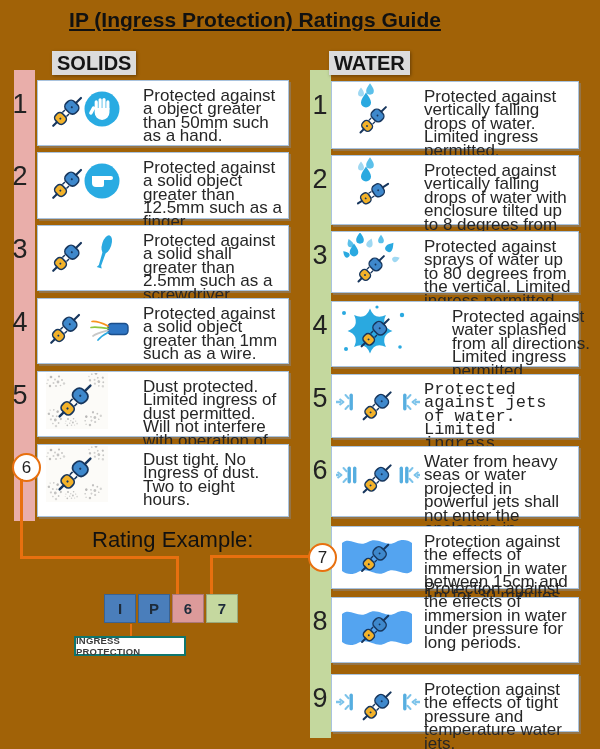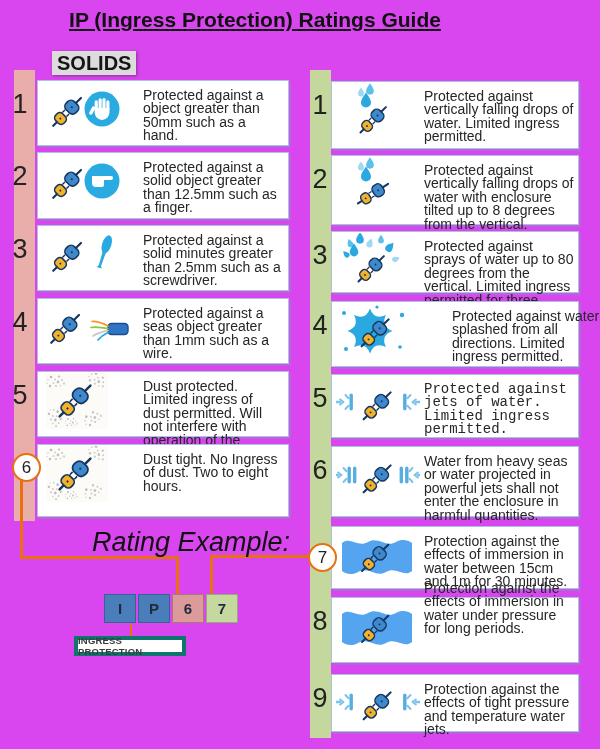--- a/index.html
+++ b/index.html
@@ -1,44 +1,44 @@
 <!DOCTYPE html>
 <html><head>
 <meta charset="utf-8">
 <style>
   html,body{margin:0;padding:0;background:#fff;}
-  #page{position:relative;width:600px;height:749px;background:#d946ef;
+  #page{position:relative;width:600px;height:749px;background:#a16207;
         font-family:"Liberation Sans",sans-serif;overflow:hidden;}
   #title{position:absolute;left:60px;top:8px;width:390px;text-align:center;
          font-size:21px;font-weight:bold;color:#111;text-decoration:underline;}
   .hdr{position:absolute;font-size:20px;font-weight:bold;color:#151515;
        background:#dcdcdc;padding:0 5px;line-height:24px;
        box-shadow:1px 1px 3px rgba(0,0,0,.35);}
   #hdr-solids{left:52px;top:51px;}
   #hdr-water{left:329px;top:51px;}
   .strip{position:absolute;width:21px;}
   #strip-solids{left:14px;top:70px;height:451px;}
   #strip-water{left:310px;top:70px;height:668px;}
   .card{position:absolute;background:#fff;border:1.5px solid #a9c3de;
         box-shadow:2px 2px 0 rgba(125,155,195,.35);box-sizing:border-box;}
   .num{position:absolute;width:30px;text-align:center;font-size:27px;
        line-height:28px;color:#222;}
   .numcircle{position:absolute;width:25px;height:25px;border:2.5px solid #e8700f;
        border-radius:50%;text-align:center;font-size:17px;line-height:25px;
        color:#222;background:#fff;box-sizing:content-box;}
   .rowicon{position:absolute;}
-  .rowtext{position:absolute;font-size:14px;line-height:13.4px;color:#262626;}
+  .rowtext{position:absolute;font-size:17px;line-height:13.4px;color:#262626;}
   .oline{position:absolute;background:#e8700f;}
-  #rating-label{position:absolute;left:92px;top:527px;font-size:27px;color:#111;font-style:italic;}
+  #rating-label{position:absolute;left:92px;top:527px;font-size:22px;color:#111;}
   #ipboxes{position:absolute;left:104px;top:594px;display:flex;gap:2px;}
   .ipbox{width:32px;height:29px;display:flex;align-items:center;justify-content:center;
          font-size:15px;font-weight:bold;color:#1d2b3a;border:1px solid rgba(0,0,0,.22);
          box-sizing:border-box;}
   #ip-caption{position:absolute;left:74px;top:636px;width:112px;height:20px;
-         border:4px solid #0f766e;background:#fff;display:flex;align-items:center;
+         border:2px solid #0f766e;background:#fff;display:flex;align-items:center;
          justify-content:center;font-size:9.5px;font-weight:bold;color:#3b3b3b;
          letter-spacing:.2px;box-sizing:border-box;}
 </style>
 </head>
 <body>
 
 <svg width="0" height="0" style="position:absolute" aria-hidden="true">
   <defs>
     <g id="g-plug">
       <path d="M-29,0 h8" stroke="#17365d" stroke-width="3" stroke-linecap="round" fill="none"></path>
@@ -174,46 +174,47 @@
   </defs>
 </svg>
 
 <div id="page">
   <div id="title">IP (Ingress Protection) Ratings Guide</div>
 
   <div class="strip" id="strip-solids" style="background: rgb(233, 174, 170);"></div>
   <div class="strip" id="strip-water" style="background: rgb(196, 216, 158);"></div>
 
   <div class="hdr" id="hdr-solids">SOLIDS</div>
+  <div class="hdr" id="hdr-water">WATER</div>
 
   <div id="rows-solids">
       <div class="card" style="left: 37px; top: 80px; width: 252px; height: 66px;"></div>
       <div class="num" style="left: 5px; top: 90px;">1</div>
       <svg viewBox="0 0 96 56" class="rowicon" style="left: 42px; top: 82px; width: 96px; height: 56px;">
         <use href="#plug-hand-icon" xlink:href="#plug-hand-icon"></use>
       </svg>
       <div class="rowtext" style="left: 143px; top: 89px; width: 140px;">Protected against a object greater than 50mm such as a hand.</div>
       <div class="card" style="left: 37px; top: 152px; width: 252px; height: 67px;"></div>
       <div class="num" style="left: 5px; top: 162px;">2</div>
       <svg viewBox="0 0 96 56" class="rowicon" style="left: 42px; top: 154px; width: 96px; height: 56px;">
         <use href="#plug-finger-icon" xlink:href="#plug-finger-icon"></use>
       </svg>
       <div class="rowtext" style="left: 143px; top: 161px; width: 140px;">Protected against a solid object greater than 12.5mm such as a finger.</div>
       <div class="card" style="left: 37px; top: 225px; width: 252px; height: 66px;"></div>
       <div class="num" style="left: 5px; top: 235px;">3</div>
       <svg viewBox="0 0 96 56" class="rowicon" style="left: 42px; top: 227px; width: 96px; height: 56px;">
         <use href="#plug-screwdriver-icon" xlink:href="#plug-screwdriver-icon"></use>
       </svg>
-      <div class="rowtext" style="left: 143px; top: 234px; width: 140px;">Protected against a solid minutes greater than 2.5mm such as a screwdriver.</div>
+      <div class="rowtext" style="left: 143px; top: 234px; width: 140px;">Protected against a solid shall greater than 2.5mm such as a screwdriver.</div>
       <div class="card" style="left: 37px; top: 298px; width: 252px; height: 66px;"></div>
       <div class="num" style="left: 5px; top: 308px;">4</div>
       <svg viewBox="0 0 96 56" class="rowicon" style="left: 42px; top: 300px; width: 96px; height: 56px;">
         <use href="#plug-wire-icon" xlink:href="#plug-wire-icon"></use>
       </svg>
-      <div class="rowtext" style="left: 143px; top: 307px; width: 140px;">Protected against a seas object greater than 1mm such as a wire.</div>
+      <div class="rowtext" style="left: 143px; top: 307px; width: 140px;">Protected against a solid object greater than 1mm such as a wire.</div>
       <div class="card" style="left: 37px; top: 371px; width: 252px; height: 66px;"></div>
       <div class="num" style="left: 5px; top: 381px;">5</div>
       <svg viewBox="0 0 96 56" class="rowicon" style="left: 42px; top: 373px; width: 96px; height: 56px;">
         <use href="#plug-dust-icon" xlink:href="#plug-dust-icon"></use>
       </svg>
       <div class="rowtext" style="left: 143px; top: 380px; width: 140px;">Dust protected. Limited ingress of dust permitted. Will not interfere with operation of the equipment. Two to eight hours.</div>
       <div class="card" style="left: 37px; top: 444px; width: 252px; height: 73px;"></div>
       <div class="numcircle" style="left: 12px; top: 453px;">6</div>
       <svg viewBox="0 0 96 56" class="rowicon" style="left: 42px; top: 446px; width: 96px; height: 56px;">
         <use href="#plug-dust-icon" xlink:href="#plug-dust-icon"></use>

